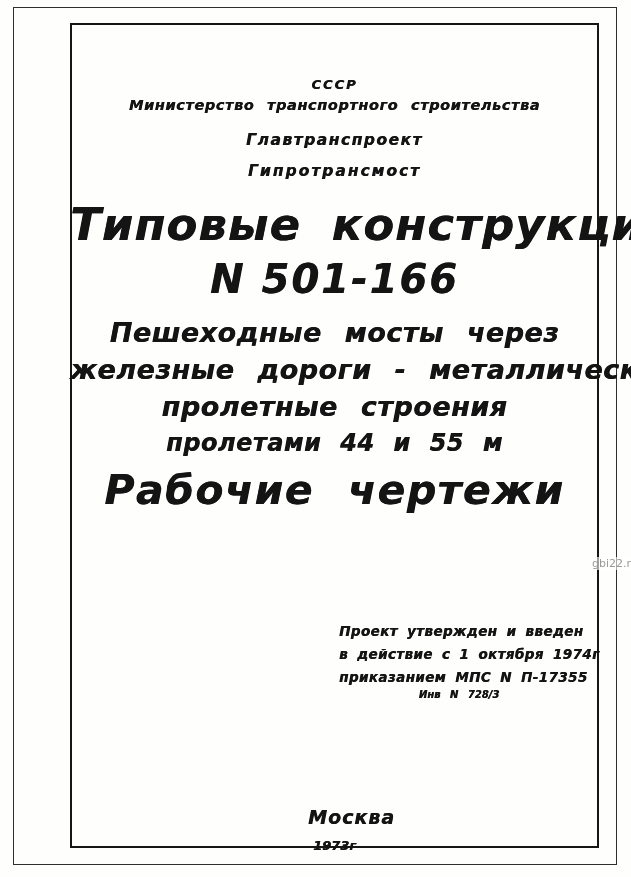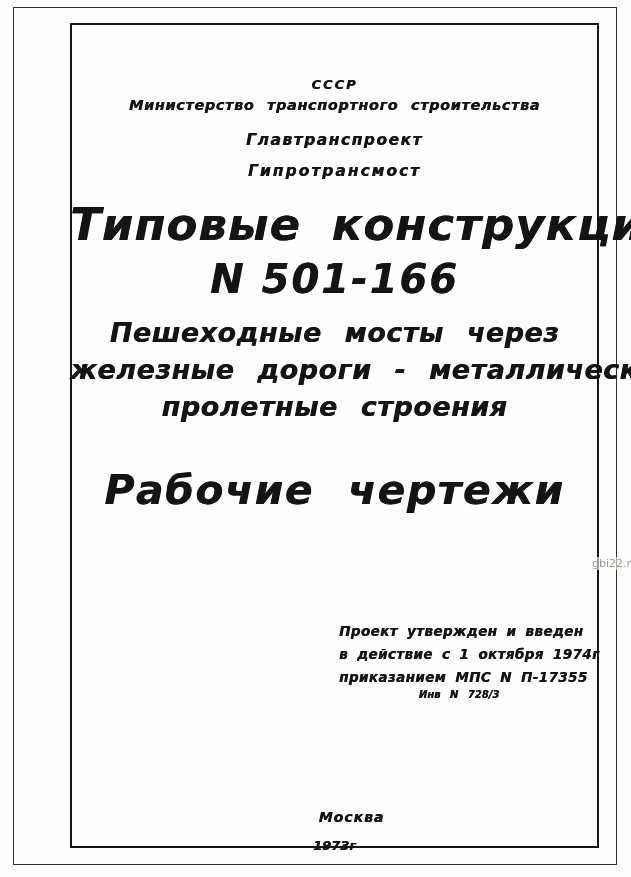--- a/index.html
+++ b/index.html
@@ -60,21 +60,21 @@
   
   .approval-block {
     position: absolute;
     left: 339px; top: 620px; width: 240px;
     text-align: center;
   }
   .approval-line { font-size: 13.5px; letter-spacing: 0.4px; word-spacing: 4px; line-height: 23px; }
   .approval-inventory { font-size: 10px; word-spacing: 6px; }
   
   .footer-block { top: 809px; }
-  .footer-city { font-size: 14px; letter-spacing: 1px; line-height: 17px; padding-left: 34px; }
+  .footer-city { font-size: 19px; letter-spacing: 1px; line-height: 17px; padding-left: 34px; }
   .footer-year { font-size: 13px; line-height: 16px; margin-top: 12px; }
   
   .watermark {
     position: absolute;
     left: 592px; top: 557px;
     font-size: 11px;
     font-style: normal;
     font-weight: normal;
     color: #9b9b96;
     background: rgba(255,255,255,0.6);
@@ -99,20 +99,21 @@
 
   <div class="centered-block title-block">
     <div class="hand title-line1">Типовые конструкции</div>
     <div class="hand title-line2">N 501-166</div>
   </div>
 
   <div class="centered-block subtitle-block">
     <div class="hand sub-line">Пешеходные мосты через</div>
     <div class="hand sub-line">железные дороги - металлические</div>
     <div class="hand sub-line">пролетные строения</div>
+    <div class="hand sub-line sub-line-last">пролетами 44 и 55 м</div>
   </div>
 
   <div class="centered-block hand work-title">Рабочие чертежи</div>
 
   <div class="approval-block">
     <div class="hand approval-line">Проект утвержден и введен</div>
     <div class="hand approval-line">в действие с 1 октября 1974г</div>
     <div class="hand approval-line">приказанием МПС N П-17355</div>
     <div class="hand approval-inventory">Инв N 728/3</div>
   </div>

